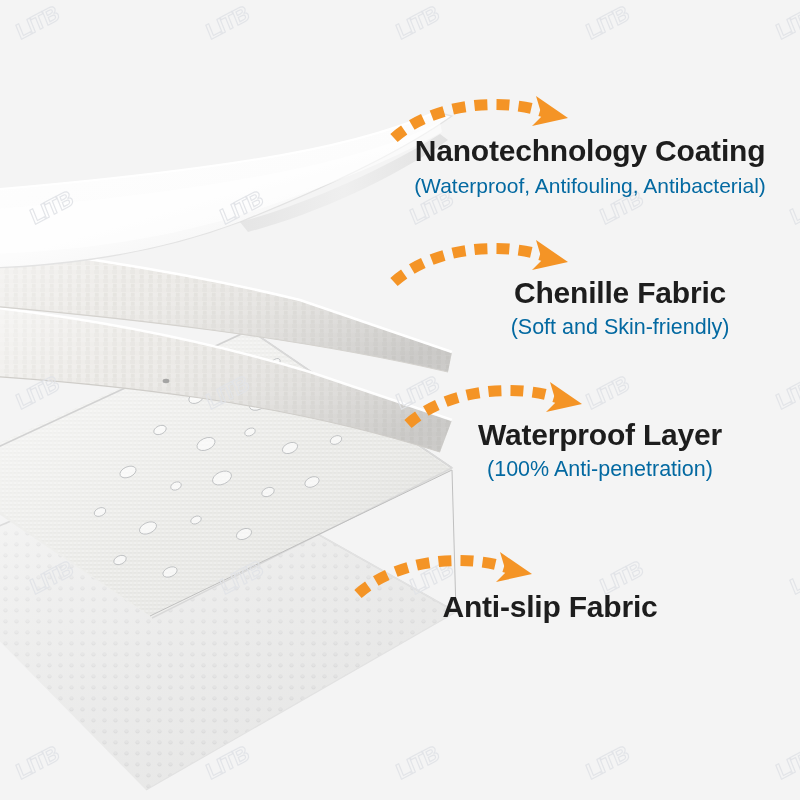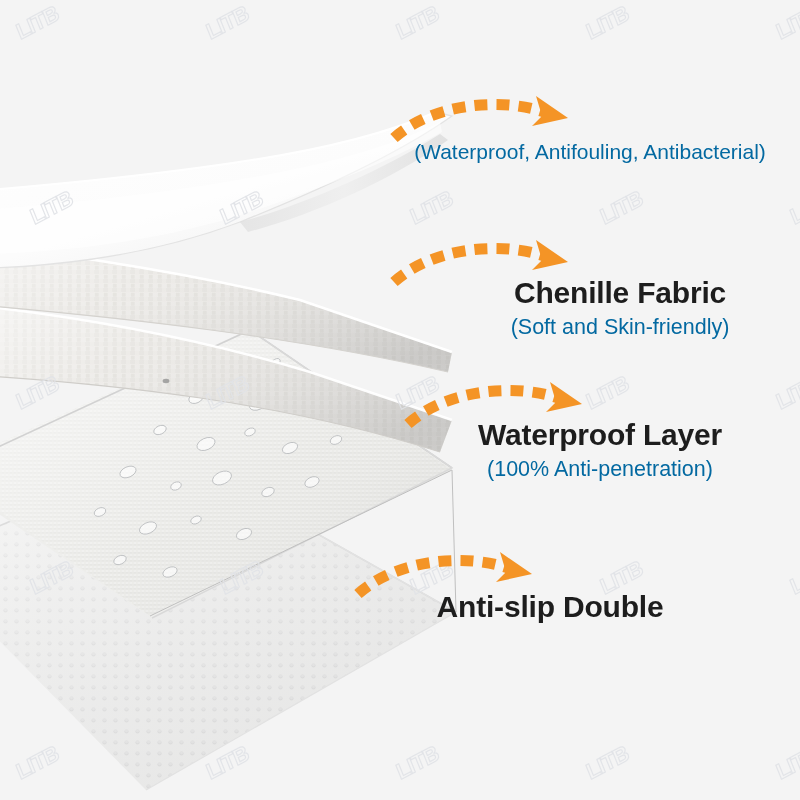--- a/index.html
+++ b/index.html
@@ -279,20 +279,21 @@
     </div>
 
   <div class="callout" id="callout-1">
     <div class="arrow-wrap">
       <svg width="190" height="52" viewBox="0 0 190 52">
         <path d="M 8,42 C 48,6 118,2 158,16" fill="none" stroke="#f49426" stroke-width="11" stroke-linecap="butt" stroke-dasharray="13 9"></path>
         <path d="M 150,0 L 182,22 L 146,30 L 156,20 Z" fill="#f49426"></path>
       </svg>
     </div>
     <div class="label-block">
+      <div class="label-title">Nanotechnology Coating</div>
       <div class="label-sub">(Waterproof, Antifouling, Antibacterial)</div>
     </div>
   </div>
 
   <div class="callout" id="callout-2">
     <div class="arrow-wrap">
       <svg width="190" height="52" viewBox="0 0 190 52">
         <path d="M 8,42 C 48,6 118,2 158,16" fill="none" stroke="#f49426" stroke-width="11" stroke-linecap="butt" stroke-dasharray="13 9"></path>
         <path d="M 150,0 L 182,22 L 146,30 L 156,20 Z" fill="#f49426"></path>
       </svg>
@@ -317,17 +318,17 @@
   </div>
 
   <div class="callout" id="callout-4">
     <div class="arrow-wrap">
       <svg width="190" height="52" viewBox="0 0 190 52">
         <path d="M 8,42 C 48,6 118,2 158,16" fill="none" stroke="#f49426" stroke-width="11" stroke-linecap="butt" stroke-dasharray="13 9"></path>
         <path d="M 150,0 L 182,22 L 146,30 L 156,20 Z" fill="#f49426"></path>
       </svg>
     </div>
     <div class="label-block">
-      <div class="label-title">Anti-slip Double</div>
+      <div class="label-title">Anti-slip Fabric</div>
     </div>
   </div>
 
 </div>
 
 </body></html>

